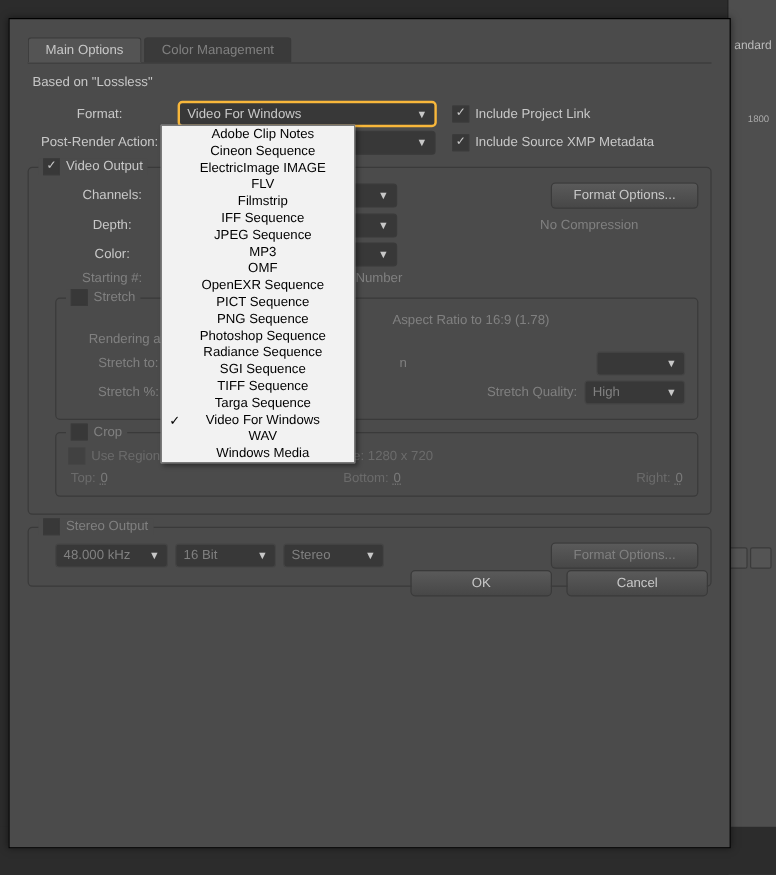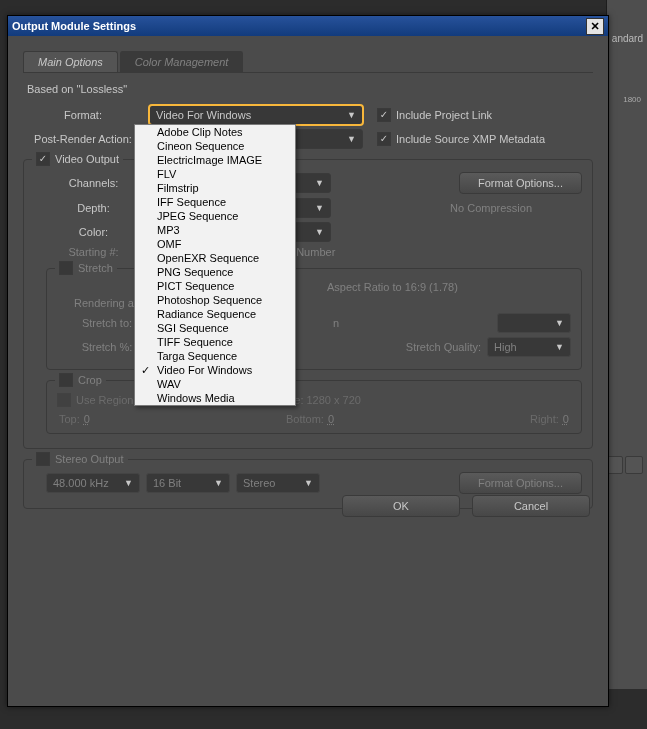--- a/index.html
+++ b/index.html
@@ -30,21 +30,21 @@
   .app-backdrop .icon-btn{width:16px;height:16px;position:absolute;right:4px;background:var(--panel);border:1px solid var(--border-mid);border-radius:2px;}
   .app-backdrop .ib1{top:456px;} .app-backdrop .ib2{top:456px;right:24px;}
 
   
   .dialog{position:absolute;left:7px;top:15px;width:600px;height:690px;background:var(--bg);border:1px solid #000;box-shadow:0 0 6px rgba(0,0,0,.5);}
   .titlebar{height:20px;background:linear-gradient(to bottom,var(--title-grad1),var(--title-grad2));display:flex;align-items:center;justify-content:space-between;padding:0 4px;color:var(--title-text);font-weight:bold;font-size:11px;}
   .titlebar .close{width:16px;height:15px;background:#e4e4e4;border:1px solid #333;display:flex;align-items:center;justify-content:center;font-size:11px;font-weight:bold;color:#000;line-height:1;cursor:pointer;}
   .body{position:relative;padding:15px 15px 10px 15px;}
 
   
-  .tabs{display:flex;border-bottom:1px solid var(--border-mid);margin-bottom:10px;font-style:italic;}
+  .tabs{display:flex;border-bottom:1px solid var(--border-mid);margin-bottom:10px;}
   .tab{padding:4px 14px;background:var(--bg-dark);border:1px solid var(--border-mid);border-bottom:none;margin-right:2px;border-radius:3px 3px 0 0;color:var(--text-dim);cursor:pointer;}
   .tab.active{background:var(--panel);color:var(--text);}
 
   .based-on{color:var(--text);margin:7px 0 10px 4px;}
 
   
   .row{display:flex;align-items:center;margin:4px 0;}
   .lbl{width:120px;text-align:center;padding-right:6px;}
   .lbl.dim{color:var(--text-dim);}
   .combo{display:flex;align-items:center;justify-content:space-between;background:var(--field);border:1px solid var(--border-mid);border-radius:3px;height:18px;padding:0 6px;min-width:60px;}
@@ -62,21 +62,21 @@
   
   .group{border:1px solid var(--border-mid);border-radius:4px;margin:10px 0;padding:8px 10px 10px 22px;position:relative;}
   .group-hd{position:absolute;top:-8px;left:8px;background:var(--bg);padding:0 4px;display:flex;align-items:center;}
   .subgroup{border:1px solid var(--border-mid);border-radius:4px;margin:10px 0 4px 0;padding:8px 10px;}
   .subgroup-hd{display:flex;align-items:center;margin:-16px 0 6px -2px;background:var(--bg);width:max-content;padding:0 4px;color:var(--text-dim);}
   .dim-txt{color:var(--text-dim);}
   .dimmer-txt{color:var(--text-dimmer);}
 
   
   .popup{position:absolute;z-index:10;background:#f2f2f2;color:#000;border:1px solid #7a7a7a;box-shadow:2px 2px 4px rgba(0,0,0,.4);font-size:11px;}
-  .popup .item{padding:1px 14px 1px 22px;white-space:nowrap;position:relative;cursor:default;}
+  .popup .item{padding:1px 14px 1px 22px;white-space:nowrap;position:relative;cursor:default;text-align:center;}
   .popup .item.checked::before{content:"✓";position:absolute;left:6px;}
 
   
   .footer{position:absolute;bottom:12px;right:18px;display:flex;gap:12px;}
   .footer .btn{width:80px;}
 
   
   .crop-line{display:flex;justify-content:space-between;color:var(--text-dimmer);margin:6px 2px 0 2px;align-items:center;}
   .crop-line span{display:inline-flex;gap:4px;}
 
@@ -88,24 +88,20 @@
   <div class="right-strip"></div>
   <div class="bottom-strip"></div>
   <div class="andard">andard</div>
   <div class="ruler-tick">1800</div>
   <div class="icon-btn ib1"></div>
   <div class="icon-btn ib2"></div>
 </div>
 
 <div class="dialog">
 
-  <div class="titlebar">
-    <span>Output Module Settings</span>
-    <div class="close">✕</div>
-  </div>
 
   <div class="body">
 
     <div class="tabs">
       <div class="tab active">Main Options</div>
       <div class="tab">Color Management</div>
     </div>
 
     <div class="based-on">Based on "Lossless"</div>
 
@@ -135,22 +131,22 @@
         <div class="item">Adobe Clip Notes</div>
         <div class="item">Cineon Sequence</div>
         <div class="item">ElectricImage IMAGE</div>
         <div class="item">FLV</div>
         <div class="item">Filmstrip</div>
         <div class="item">IFF Sequence</div>
         <div class="item">JPEG Sequence</div>
         <div class="item">MP3</div>
         <div class="item">OMF</div>
         <div class="item">OpenEXR Sequence</div>
+        <div class="item">PICT Sequence</div>
         <div class="item">PNG Sequence</div>
-        <div class="item">PICT Sequence</div>
         <div class="item">Photoshop Sequence</div>
         <div class="item">Radiance Sequence</div>
         <div class="item">SGI Sequence</div>
         <div class="item">TIFF Sequence</div>
         <div class="item">Targa Sequence</div>
         <div class="item checked">Video For Windows</div>
         <div class="item">WAV</div>
         <div class="item">Windows Media</div>
       </div>
 

